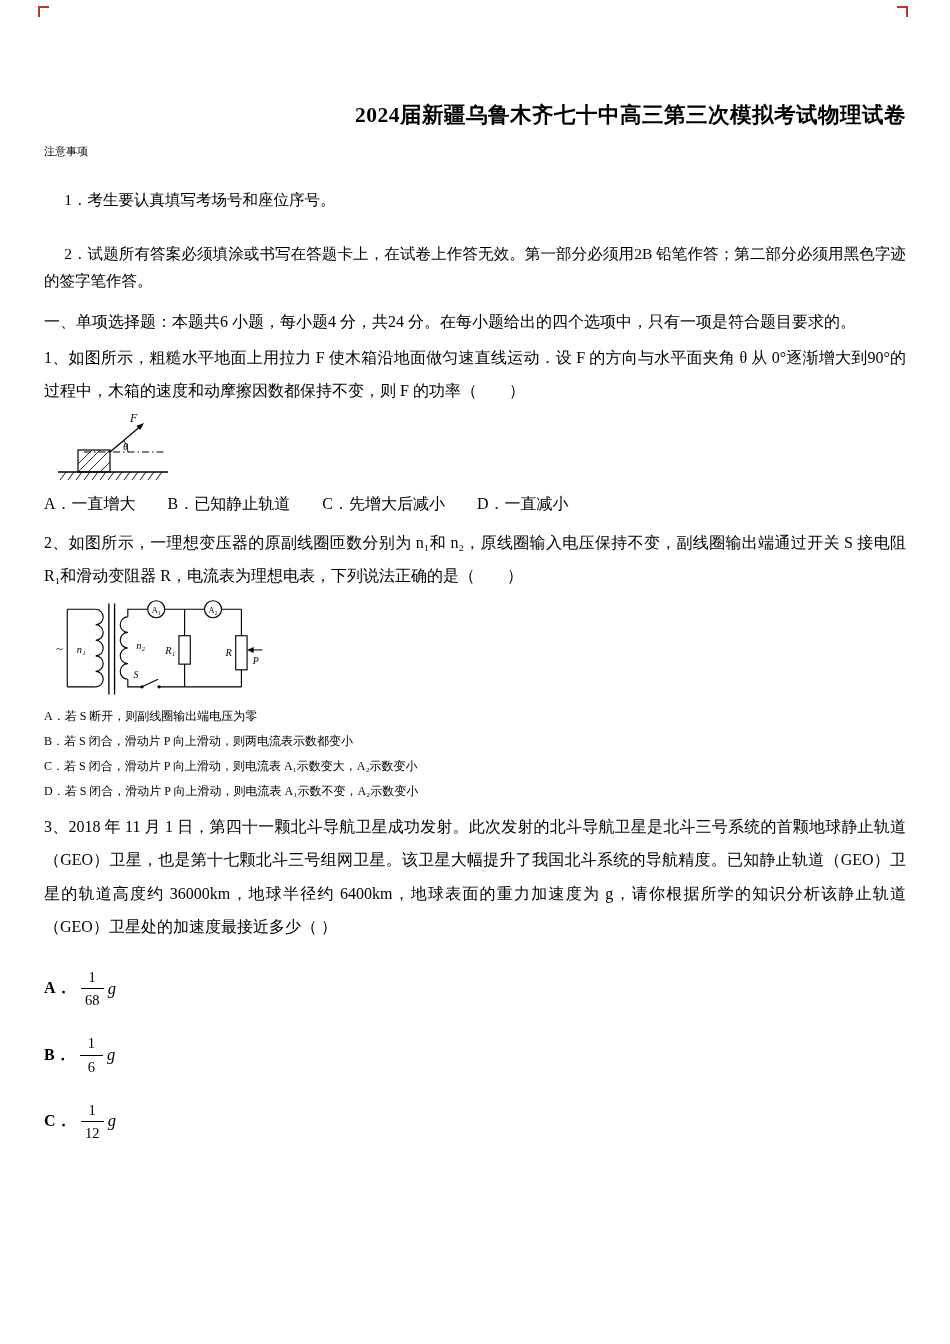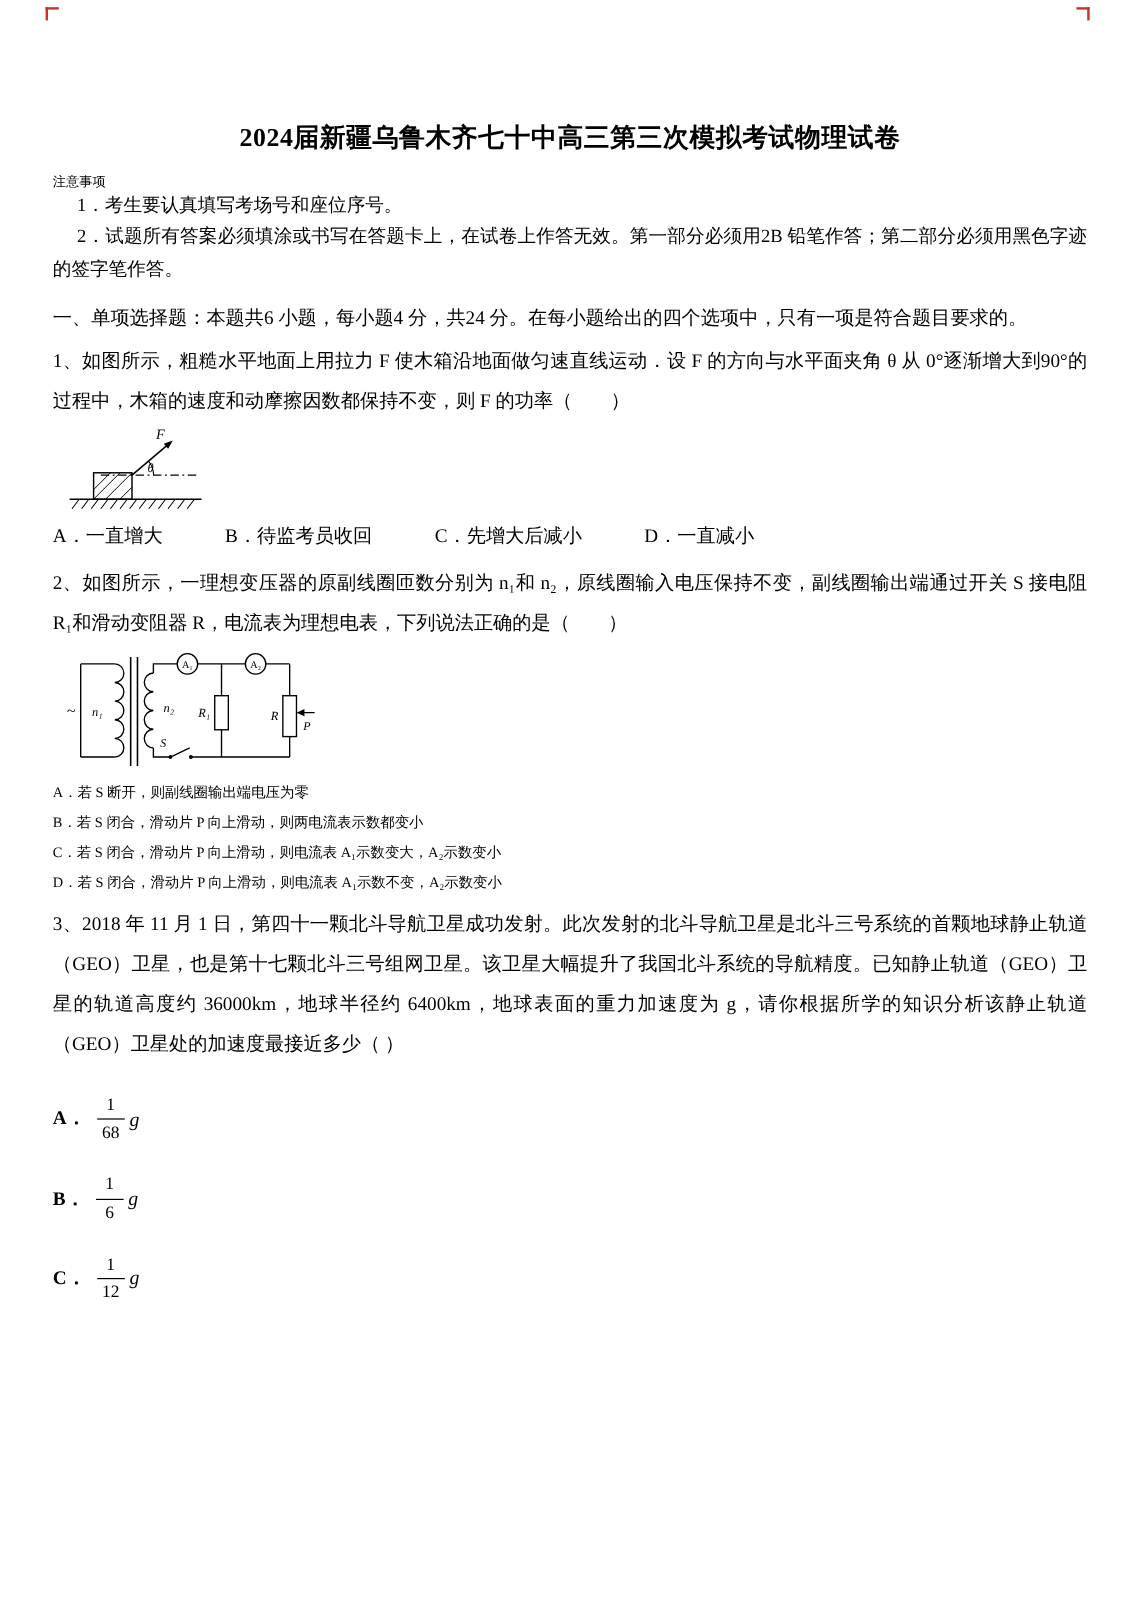--- a/index.html
+++ b/index.html
@@ -9,27 +9,27 @@
     font-family: "Liberation Serif", "DejaVu Serif", serif;
   }
   .page {
     position: relative; width: 950px; height: 1344px;
     padding: 0 44px; box-sizing: border-box; overflow: hidden;
   }
   h1, p, div { margin: 0; padding: 0; }
   .crop { position: absolute; top: 6px; width: 9px; height: 9px; }
   .crop-left  { left: 38px;  border-left: 2.5px solid #c43325; border-top: 2.5px solid #c43325; }
   .crop-right { right: 42px; border-right: 2.5px solid #c43325; border-top: 2.5px solid #c43325; }
-  .title { padding-top: 100px; text-align: center; font-size: 21.5px; font-weight: bold; letter-spacing: .5px; }
+  .title { padding-top: 100px; text-align: right; font-size: 21.5px; font-weight: bold; letter-spacing: .5px; }
   .notice-header { margin-top: 15px; font-size: 11px; }
-  .notice p { font-size: 15.5px; line-height: 1.7; text-indent: 1.3em; text-align: justify; }
+  .notice p { font-size: 15.5px; line-height: 1.7; text-indent: 1.3em; text-align: justify; margin-top: 28px; }
   .section-header { margin-top: 14px; font-size: 16px; line-height: 1.7; text-align: justify; }
   .qtext { margin-top: 6px; font-size: 16px; line-height: 2.08; text-align: justify; }
   .fig { margin: 4px 0 2px 10px; display: block; }
-  .opt-row { display: flex; gap: 52px; font-size: 16px; margin-top: 2px; line-height: 2; }
+  .opt-row { display: flex; gap: 32px; font-size: 16px; margin-top: 2px; line-height: 2; }
   .opt-lines p { font-size: 12px; line-height: 2.08; }
   .q3opts { margin-top: 8px; }
   .q3opt { display: flex; align-items: center; margin-top: 25px; font-size: 16px; }
   .q3opt .lbl { font-weight: bold; margin-right: 9px; }
   .frac { display: inline-block; text-align: center; font-size: 14.5px; line-height: 1.25; }
   .frac .num { display: block; padding: 0 8px 2px; border-bottom: 1.4px solid #000; }
   .frac .den { display: block; padding-top: 2px; }
   .unit { font-style: italic; margin-left: 4px; font-size: 16.5px; }
   svg text { font-family: "Liberation Serif", "DejaVu Serif", serif; }
 </style>
@@ -68,21 +68,21 @@
       <line x1="56" y1="40" x2="85" y2="15.4" stroke="#000" stroke-width="1.3"></line>
       <polygon points="90,11 86.1,18 82.5,13.8" fill="#000"></polygon>
 
       <path d="M74,40 A18,18 0 0 0 69.7,28.3" fill="none" stroke="#000" stroke-width="0.9"></path>
       <text x="76" y="10" font-size="12" font-style="italic">F</text>
       <text x="69" y="37.5" font-size="10.5" font-style="italic">θ</text>
     </svg>
 
     <div class="opt-row">
       <span>A．一直增大</span>
-      <span>B．待监考员收回</span>
+      <span>B．已知静止轨道</span>
       <span>C．先增大后减小</span>
       <span>D．一直减小</span>
     </div>
   </div>
 
   <div>
     <p class="qtext">2、如图所示，一理想变压器的原副线圈匝数分别为 n₁和 n₂，原线圈输入电压保持不变，副线圈输出端通过开关 S 接电阻 R₁和滑动变阻器 R，电流表为理想电表，下列说法正确的是（　　）</p>
 
     <svg class="fig" width="212" height="106" viewBox="0 0 224 112">
 

